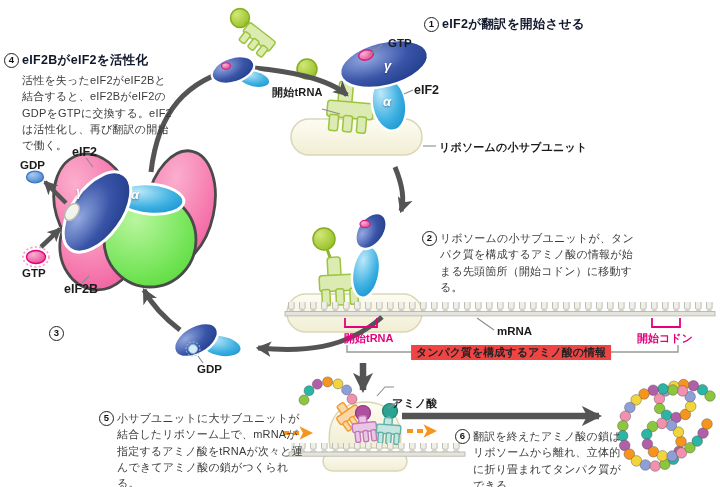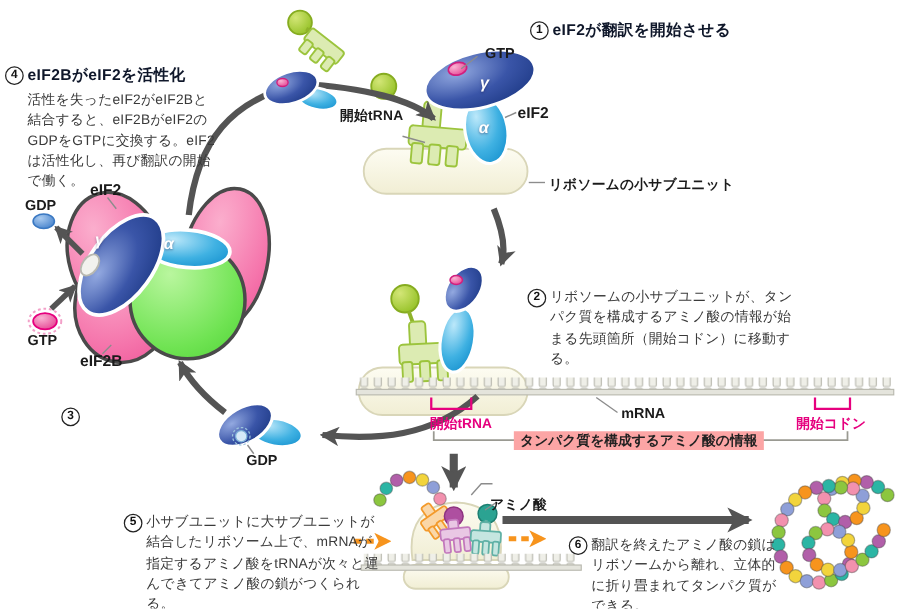--- a/index.html
+++ b/index.html
@@ -15,21 +15,21 @@
          text-shadow:0 1px 2px rgba(10,10,60,.45);white-space:nowrap}
   .step{position:absolute;color:#333}
   .step-row,.step-head{display:flex;align-items:flex-start;gap:3px}
   .cnum{box-sizing:border-box;flex:none;width:15px;height:15px;margin-top:1px;
         border:1.4px solid #222;border-radius:50%;font-size:9.5px;font-weight:bold;
         line-height:12px;text-align:center;color:#111;background:#fff}
   .step-title{font-size:12.5px;font-weight:bold;color:#0f172a;letter-spacing:.3px}
   .step-body{font-size:11px;line-height:1.48;letter-spacing:.2px;color:#3a3a3a}
   .indent{margin:3px 0 0 18px}
   .coding-label{position:absolute;left:511px;top:345px;transform:translateX(-50%);
-        background:#fca5a5;padding:0 5px;font-size:11px;font-weight:bold;color:#222;white-space:nowrap}
+        background:#ef4444;padding:0 5px;font-size:11px;font-weight:bold;color:#222;white-space:nowrap}
 </style>
 </head>
 <body>
 
 <div class="stage">
 
 <svg id="fig" width="720" height="487" viewBox="0 0 720 487">
   <defs>
     <marker id="ah" viewBox="0 0 10 10" refX="8.5" refY="5" markerWidth="3.1" markerHeight="3.1" orient="auto" markerUnits="strokeWidth">
       <path d="M0,0 L10,5 L0,10 L2.6,5 z" fill="#545454"></path>

